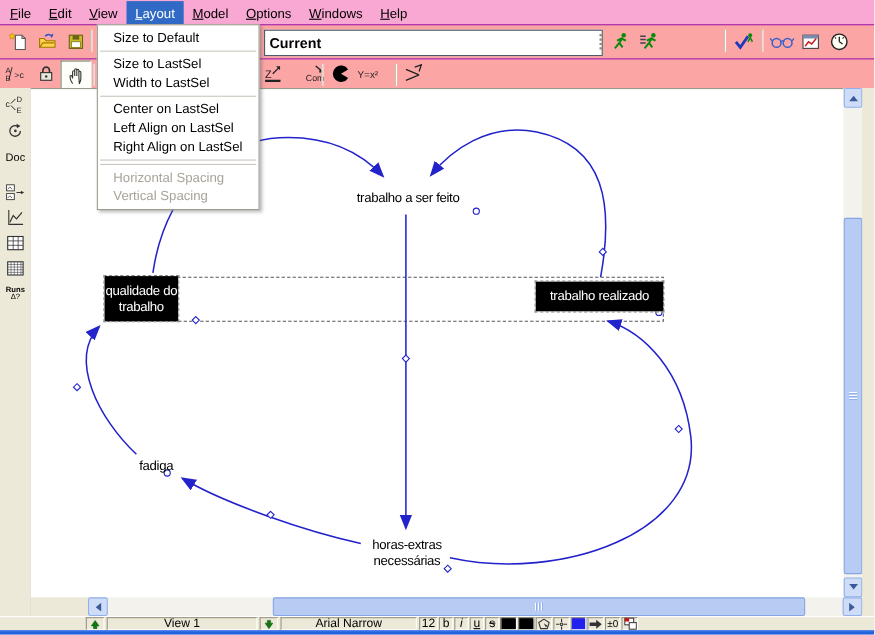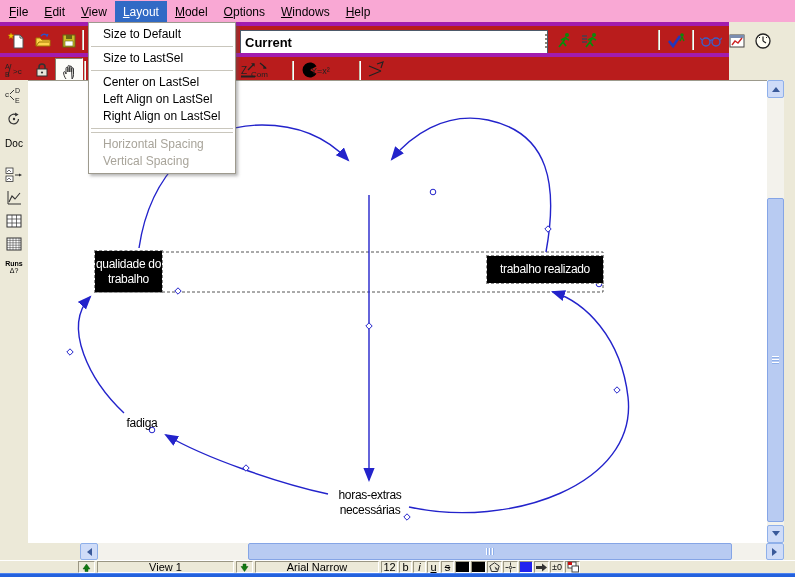--- a/index.html
+++ b/index.html
@@ -6,21 +6,21 @@
   #screen{position:relative;width:795px;height:577px;background:#ece9d8;
     font-family:"Liberation Sans",sans-serif;font-size:12px;color:#000;overflow:hidden;}
 
   
   .menubar{position:absolute;left:0;top:0;width:795px;height:22px;background:#f9a8d4;
     display:flex;align-items:center;padding-left:1px;}
   .menu-item{padding:4px 8px 3px 8px;cursor:default;}
   .menu-item.selected{background:#316ac5;color:#fff;}
 
   
-  .toolbar{position:absolute;left:0;width:729px;background:#b91c1c;border-top:4px solid #a21caf;}
+  .toolbar{position:absolute;left:0;width:795px;background:#fca5a5;border-top:1px solid #a21caf;}
   .tb1{top:22px;height:30px;border-bottom:1px solid #d9d5c3;}
   .tb2{top:53px;height:27px;border-bottom:1px solid #c9c5b2;}
   .tb{position:absolute;width:26px;height:24px;display:flex;align-items:center;justify-content:center;}
   .tb2 .tb{top:1px;}
   .tb1 .tb{top:3px;}
   .tb.pressed{background:#fdfdf9;border:1px solid;border-color:#84816f #fff #fff #84816f;}
   .tsep{position:absolute;top:4px;width:0;height:20px;border-left:1px solid #c6c3b1;border-right:1px solid #fff;}
   .dataset-field{position:absolute;left:240px;top:4px;width:298px;height:20px;
     border:1px solid #4d5a6a;background:#fff;font-family:"Liberation Sans",sans-serif;
     font-size:13px;font-weight:bold;padding:1px 4px;}
@@ -195,34 +195,34 @@
     <div class="tsep" style="left:84px"></div>
 
     <div class="tb" style="left:236px">
       <svg width="20" height="18">
         <text x="2" y="13" font-size="10" fill="#222">Z</text>
         <path d="M9,9 L15,3" stroke="#222" stroke-width="1.2"></path>
         <path d="M12,2.2 L15.6,2.2 L15.6,5.8 z" fill="#222"></path>
         <path d="M2,15.5 H16" stroke="#222" stroke-width="2"></path>
       </svg>
     </div>
-    <div class="tb" style="left:248px">
+    <div class="tb" style="left:275px">
       <svg width="22" height="18">
         <path d="M10,2 L16,7" stroke="#222" stroke-width="1.2"></path>
         <path d="M13.2,7.8 L16.8,7.8 L13.6,4.4 z" fill="#222"></path>
         <text x="1" y="16" font-size="8" fill="#222">Com</text>
       </svg>
     </div>
     <div class="tsep" style="left:292px"></div>
     <div class="tb" style="left:297px">
       <svg width="18" height="18">
         <path d="M9,9 L15.5,5.2 A7.5,7.5 0 1 0 15.5,12.8 Z" fill="#000"></path>
       </svg>
     </div>
-    <div class="tb" style="left:310px">
+    <div class="tb" style="left:324px">
       <svg width="26" height="18">
         <text x="1" y="13" font-size="9" fill="#222">Y=x²</text>
       </svg>
     </div>
     <div class="tsep" style="left:359px"></div>
     <div class="tb" style="left:364px">
       <svg width="20" height="18">
         <path d="M2,15 L14,10 M2,5 L14,10" stroke="#222" stroke-width="1.2" fill="none"></path>
         <path d="M10,3 L16,1 L14,7" fill="none" stroke="#222" stroke-width="1.2"></path>
       </svg>
@@ -309,30 +309,32 @@
         <path d="M369,321.8 l3.2,3.2 -3.2,3.2 -3.2,-3.2 z"></path>
         <path d="M178,286.8 l3.2,3.2 -3.2,3.2 -3.2,-3.2 z"></path>
         <path d="M407,512.8 l3.2,3.2 -3.2,3.2 -3.2,-3.2 z"></path>
         <path d="M70,347.8 l3.2,3.2 -3.2,3.2 -3.2,-3.2 z"></path>
         <path d="M246,463.8 l3.2,3.2 -3.2,3.2 -3.2,-3.2 z"></path>
         <path d="M617,385.8 l3.2,3.2 -3.2,3.2 -3.2,-3.2 z"></path>
         <path d="M548,224.8 l3.2,3.2 -3.2,3.2 -3.2,-3.2 z"></path>
       </g>
     </svg>
 
+    <div class="varlbl" style="left:277px;top:92px;width:132px;">trabalho a ser feito</div>
     <div class="varlbl sel" style="left:67px;top:170px;width:67px;height:41px;">qualidade do trabalho</div>
     <div class="varlbl sel" style="left:459px;top:175px;width:116px;height:27px;">trabalho realizado</div>
     <div class="varlbl" style="left:84px;top:335px;width:60px;">fadiga</div>
     <div class="varlbl" style="left:292px;top:407px;width:100px;">horas-extras necessárias</div>
   </div>
 
   <div class="dropdown">
     <div class="mi">Size to Default</div>
     <div class="msep"></div>
     <div class="mi">Size to LastSel</div>
+    <div class="mi">Width to LastSel</div>
     <div class="msep"></div>
     <div class="mi">Center on LastSel</div>
     <div class="mi">Left Align on LastSel</div>
     <div class="mi">Right Align on LastSel</div>
     <div class="msep"></div>
     <div class="msep"></div>
     <div class="mi off">Horizontal Spacing</div>
     <div class="mi off">Vertical Spacing</div>
   </div>
 

